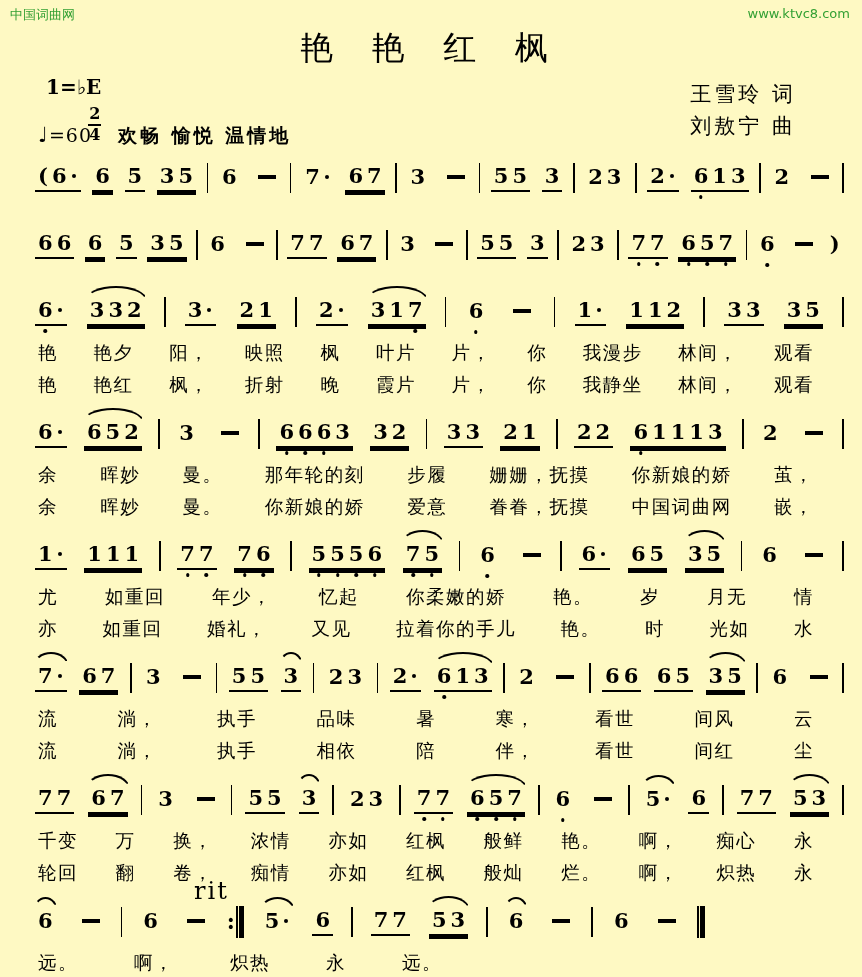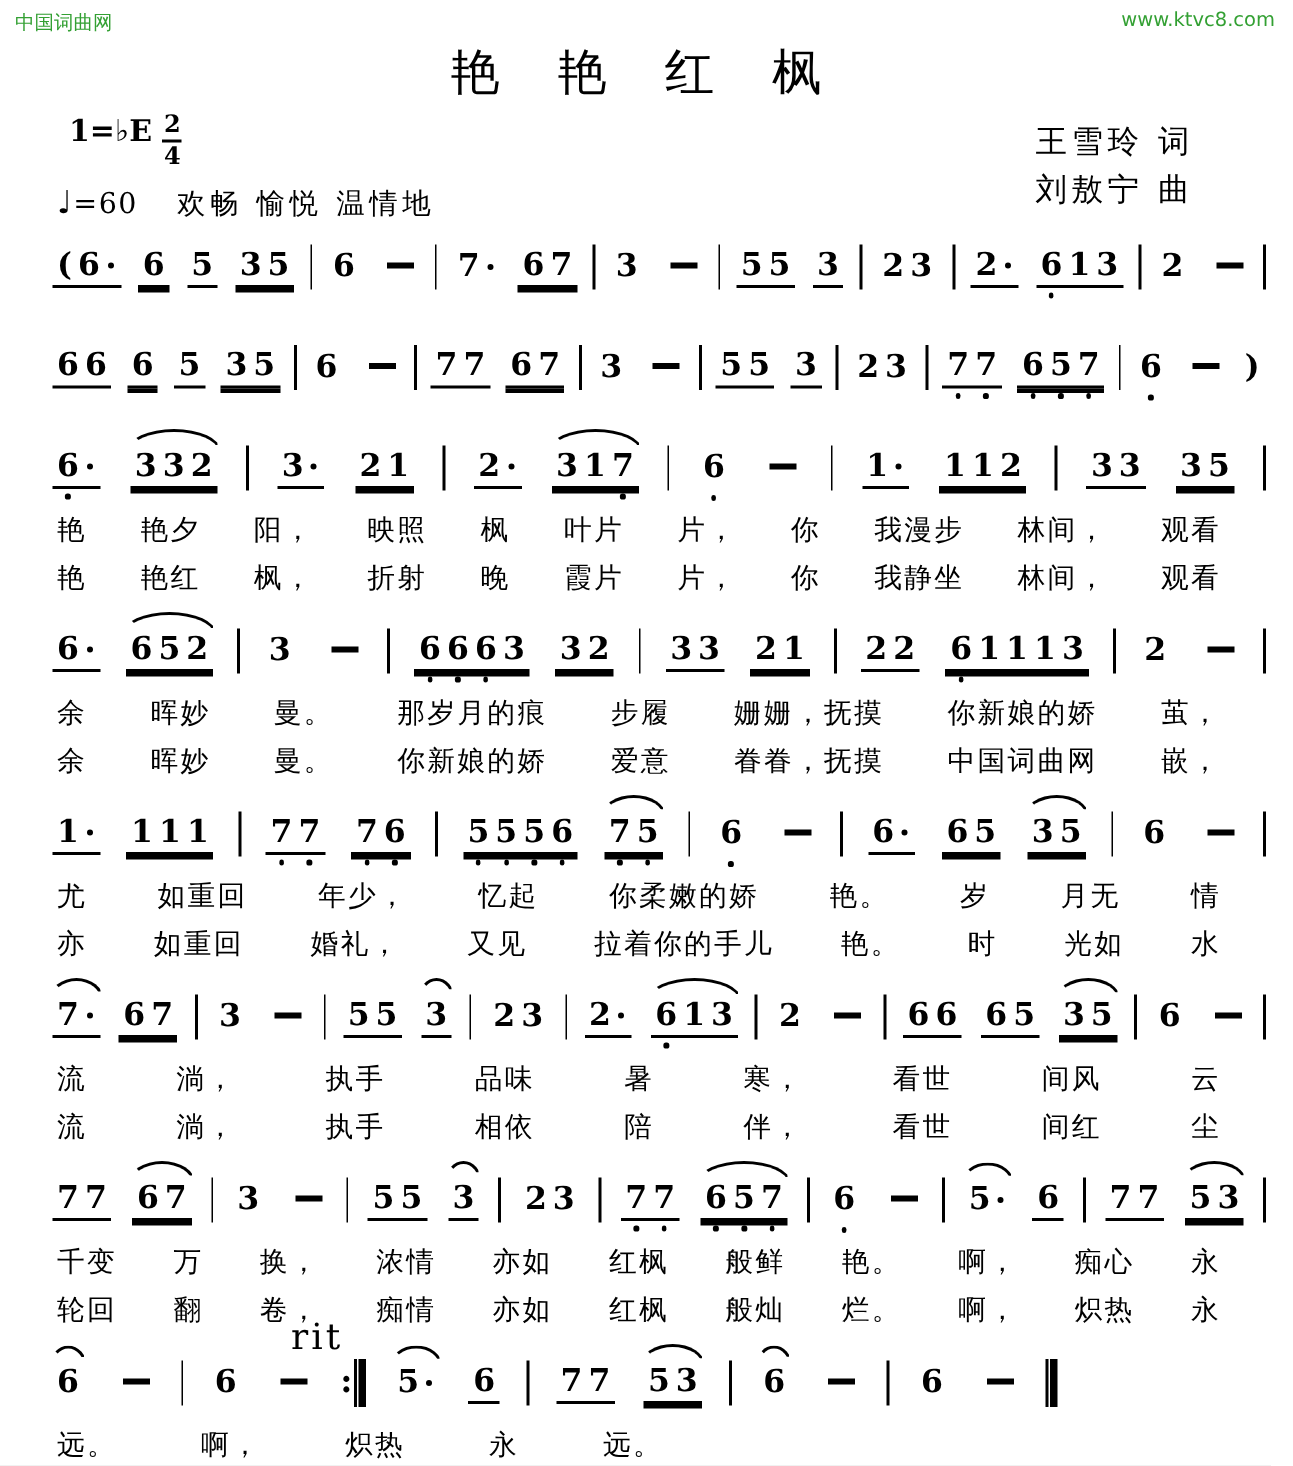--- a/index.html
+++ b/index.html
@@ -1,37 +1,37 @@
 <!DOCTYPE html>
 <html style="--green: #33a033; --pink: #ef1580;"><head>
 <meta charset="utf-8">
 <style>
   :root { --green:#33a033; --pink:#ef1580; }
   html,body { margin:0; padding:0; background:#e8e8e8; }
   .page {
-    width:862px; height:977px; margin:0 auto; background:#ffffff;
+    width:862px; height:977px; margin:0 auto; background:#fef9c3;
     position:relative; color:#000; overflow:hidden;
     font-family:"DejaVu Serif", serif;
   }
   
   .header { display:flex; justify-content:space-between; padding:6px 12px 0 10px;
     font-family:"DejaVu Sans", sans-serif; font-size:13px; color:var(--green); }
   
   .title { text-align:center; font-size:33px; font-weight:400; letter-spacing:14px;
     margin:2px 0 0 0; }
   
   .meta { position:relative; height:84px; }
   .keysig { position:absolute; left:46px; top:4px; font-size:20px; font-weight:700;
-    display:flex; align-items:flex-start; gap:7px; }
+    display:flex; align-items:flex-end; gap:7px;flex-direction:column; }
   .meter { display:inline-flex; flex-direction:column; align-items:center;
     font-size:16px; line-height:1.05; font-weight:700; }
   .meter .frac-bar { width:13px; height:2px; background:#000; margin:1px 0; }
   .tempo { position:absolute; left:38px; top:52px; font-size:19px; letter-spacing:1px; }
   .tempo .qnote { font-family:"DejaVu Sans", sans-serif; font-size:21px; }
-  .tempo .expr { margin-left:26px; letter-spacing:3px; }
+  .tempo .expr { margin-left:26px; letter-spacing:3px;font-weight:bold; }
   .credits { position:absolute; right:66px; top:8px; font-size:21px; line-height:1.5;
     letter-spacing:3px; text-align:right; }
   
   .score { padding:2px 14px 0 34px; }
   .system { margin-bottom:16px; position:relative; }
   .system.notes-only { margin-bottom:25px; }
   .notes-row { display:flex; justify-content:space-between; align-items:center;
     font-weight:700; font-size:21px; height:42px; padding-right:4px; }
   .sys-start .notes-row { justify-content:flex-start; gap:17px; }
   .note { position:relative; display:inline-flex; padding:0 1px; }
@@ -505,21 +505,21 @@
             <span class="grp">
               <span class="ch dash"></span>
             </span>
           </span>
           <span class="bar"></span>
         </div>
         <div class="lyric-row">
           <span class="lyric-word">余</span>
           <span class="lyric-word">晖妙</span>
           <span class="lyric-word">曼。</span>
-          <span class="lyric-word">那岁月的痕</span>
+          <span class="lyric-word">那年轮的刻</span>
           <span class="lyric-word">步履</span>
           <span class="lyric-word">姗姗，抚摸</span>
           <span class="lyric-word">你新娘的娇</span>
           <span class="lyric-word">茧，</span>
         </div>
         <div class="lyric-row">
           <span class="lyric-word">余</span>
           <span class="lyric-word">晖妙</span>
           <span class="lyric-word">曼。</span>
           <span class="lyric-word">你新娘的娇</span>

